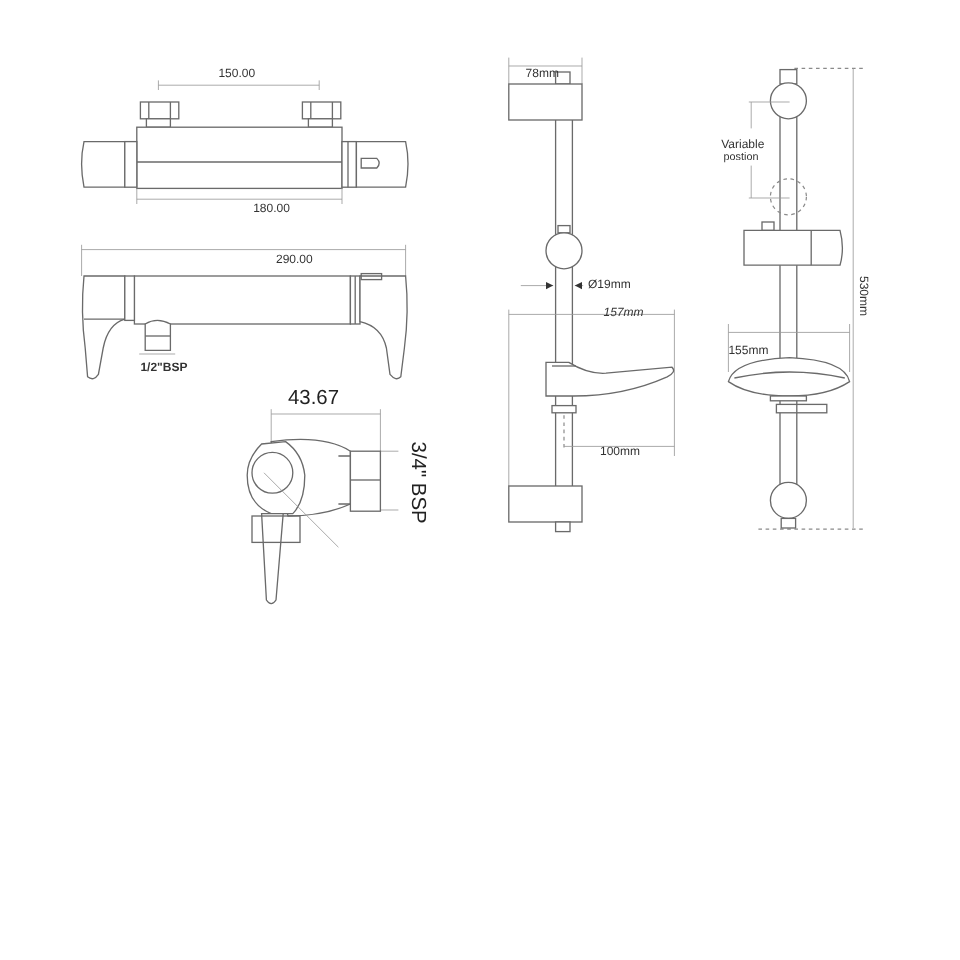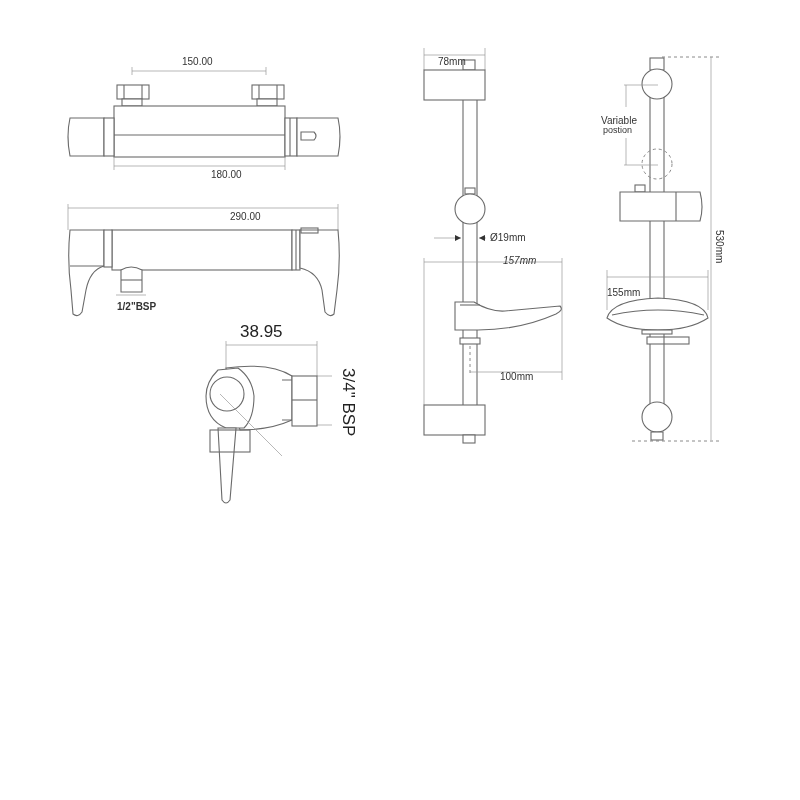--- a/index.html
+++ b/index.html
@@ -159,21 +159,21 @@
 
     <circle class="lnf" cx="657" cy="417" r="15"></circle>
     <rect class="lnf" x="651" y="432" width="12" height="8"></rect>
   </g>
 </svg>
 
 <span class="lbl" style="left:182px;top:57px;">150.00</span>
 <span class="lbl" style="left:186px;top:170px;margin-left:25px;">180.00</span>
 <span class="lbl" style="left:184px;top:212px;margin-left:46px;">290.00</span>
 <span class="lbl bold" style="left:117px;top:302px;">1/2"BSP</span>
-<span class="lbl big" style="left:240px;top:323px;">38.95</span>
+<span class="lbl big" style="left:240px;top:323px;">43.67</span>
 <span class="lbl big vert" style="left:357px;top:368px;transform:rotate(90deg);">3/4" BSP</span>
 
 <span class="lbl" style="left:438px;top:45px;margin-top:12px;">78mm</span>
 <span class="lbl" style="left:490px;top:233px;">Ø19mm</span>
 <span class="lbl" style="left:503px;top:256px;font-style:italic;">157mm</span>
 <span class="lbl" style="left:500px;top:372px;">100mm</span>
 
 <span class="lbl" style="left:601px;top:116px;font-size:10px;">Variable</span>
 <span class="lbl" style="left:603px;top:126px;font-size:9px;">postion</span>
 <span class="lbl" style="left:607px;top:268px;margin-top:20px;">155mm</span>

